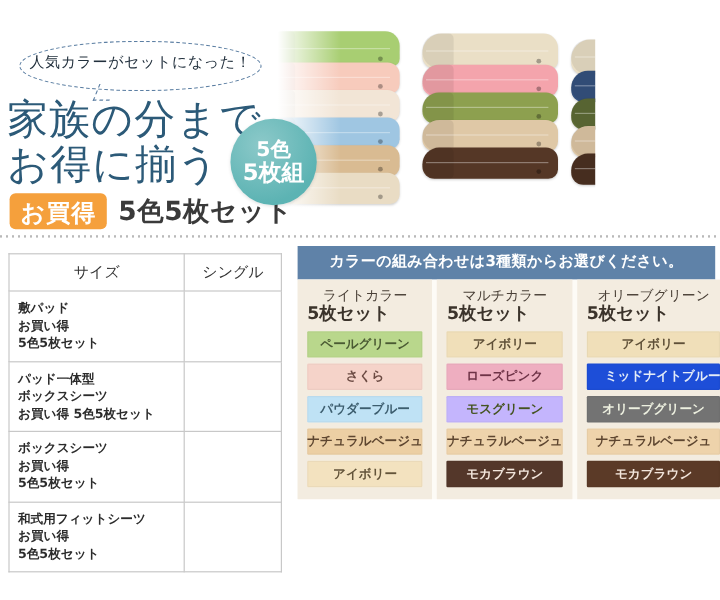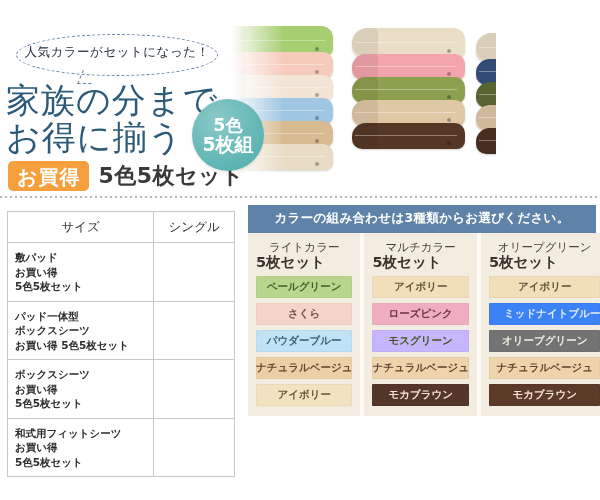--- a/index.html
+++ b/index.html
@@ -256,21 +256,21 @@
             <div class="sw" style="background: rgb(240, 223, 185); color: rgb(95, 80, 56);">アイボリー</div>
             <div class="sw" style="background: rgb(238, 174, 192); color: rgb(110, 51, 71);">ローズピンク</div>
             <div class="sw" style="background: #c4b5fd; color: rgb(68, 83, 31);">モスグリーン</div>
             <div class="sw" style="background: rgb(238, 211, 171); color: rgb(94, 70, 48);">ナチュラルベージュ</div>
             <div class="sw" style="background: rgb(84, 55, 42); color: rgb(243, 230, 220);">モカブラウン</div>
           </div>
           <div class="cp-col">
             <div class="t1">オリーブグリーン</div>
             <div class="t2">5枚セット</div>
             <div class="sw" style="background: rgb(240, 223, 185); color: rgb(95, 80, 56);">アイボリー</div>
-            <div class="sw" style="background: #3b82f6; color: rgb(228, 236, 247); padding-left: 15px;">ミッドナイトブルー</div>
+            <div class="sw" style="background: #1d4ed8; color: rgb(228, 236, 247); padding-left: 15px;">ミッドナイトブルー</div>
             <div class="sw" style="background: #737373; color: rgb(237, 240, 224);">オリーブグリーン</div>
             <div class="sw" style="background: rgb(238, 211, 171); color: rgb(94, 70, 48);">ナチュラルベージュ</div>
             <div class="sw" style="background: rgb(91, 58, 39); color: rgb(243, 230, 220);">モカブラウン</div>
           </div>
         </div>
     </div>
   </div>
 </div>
 
 </body></html>

